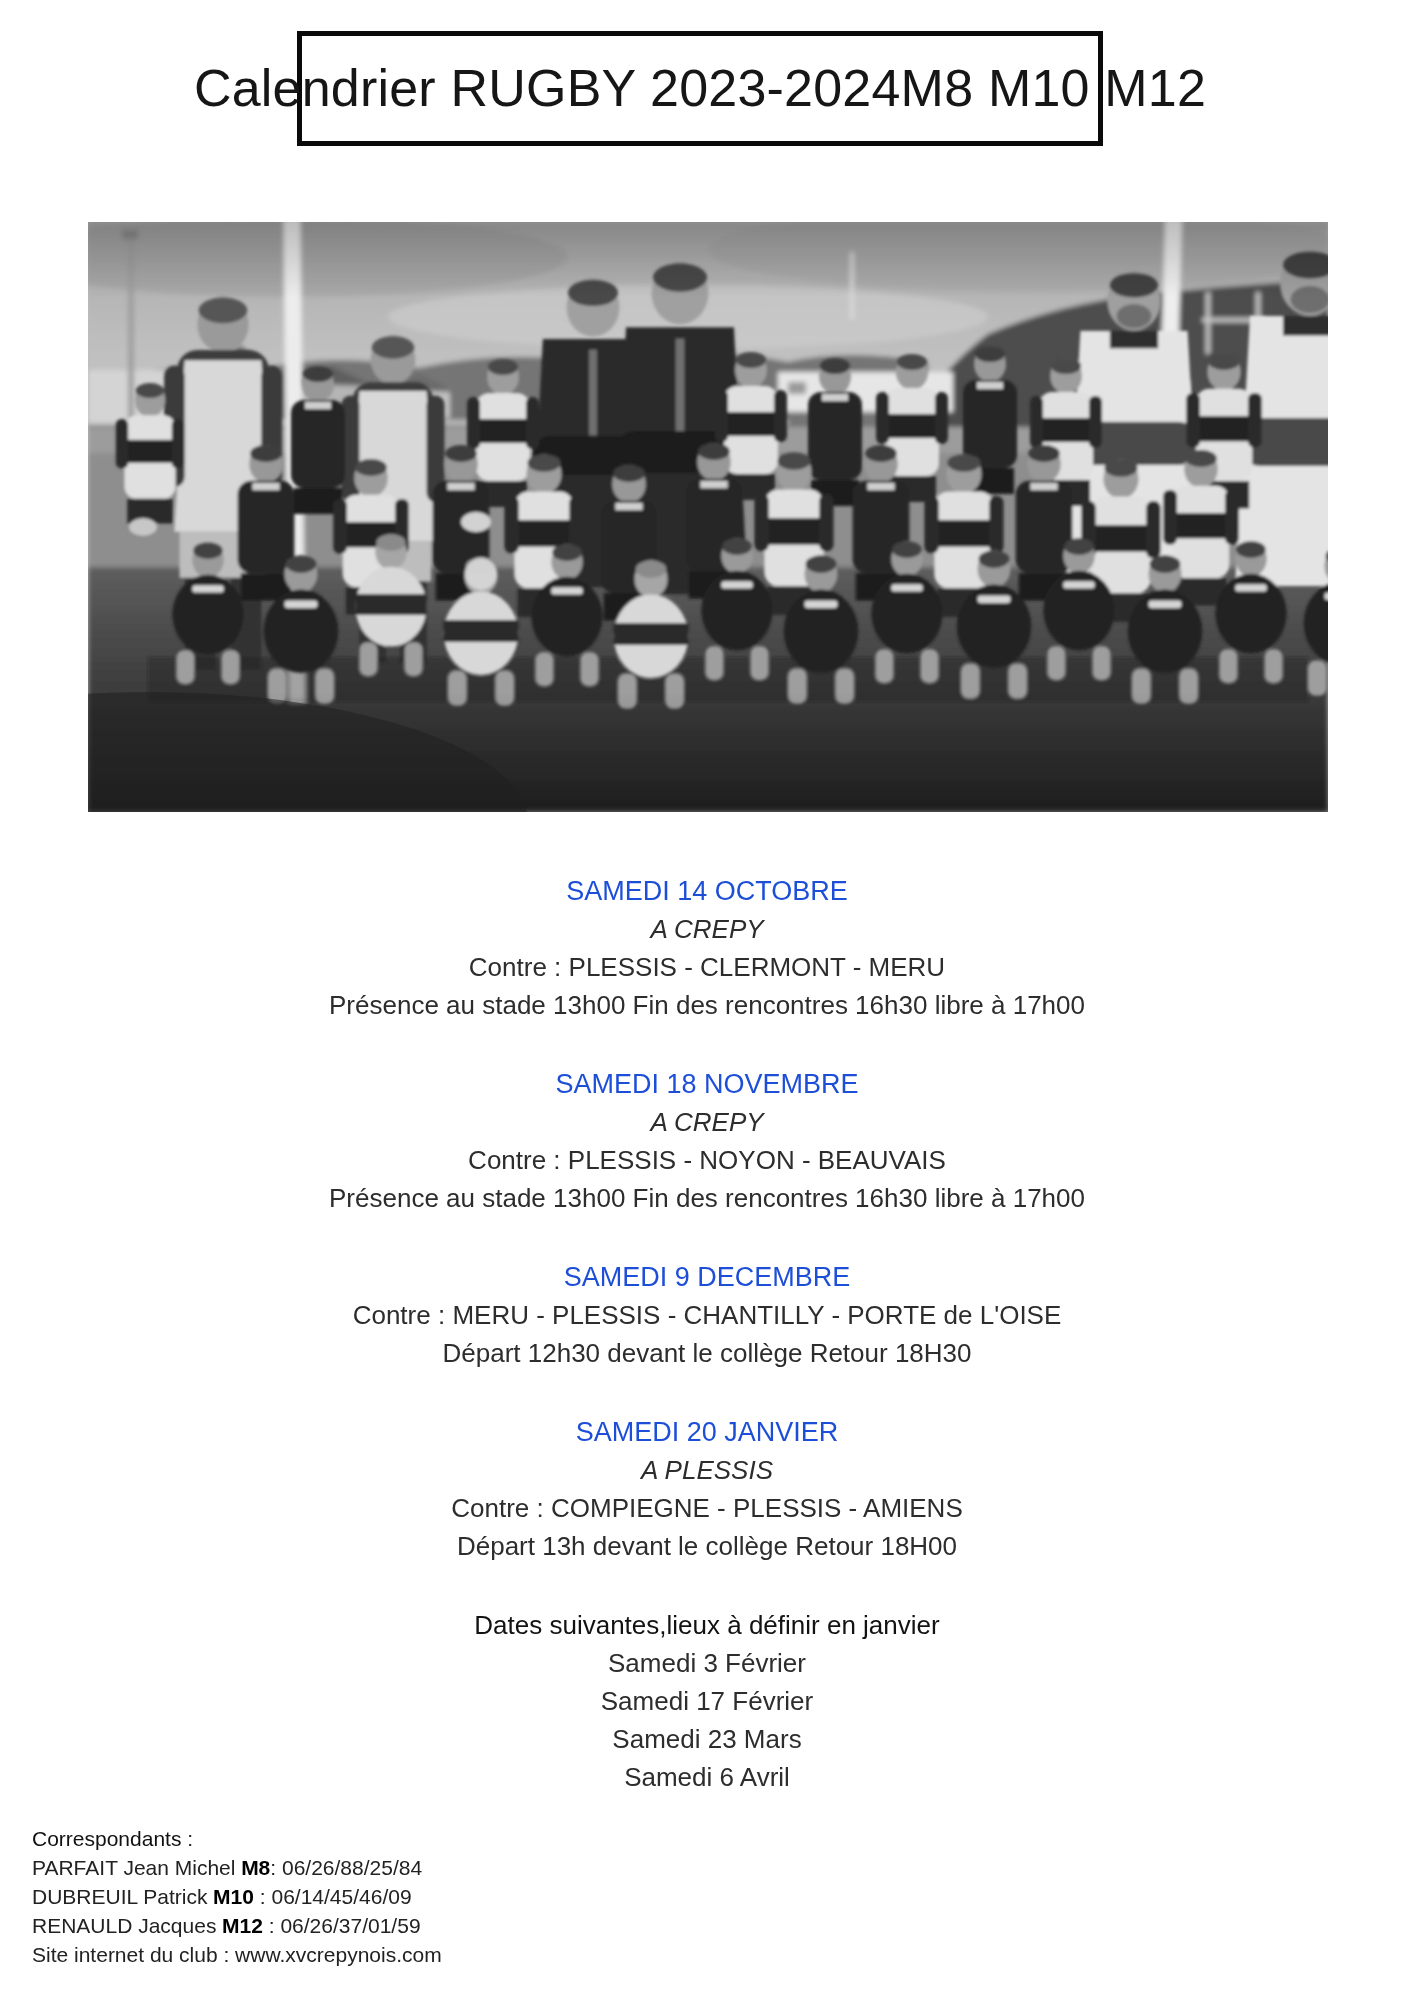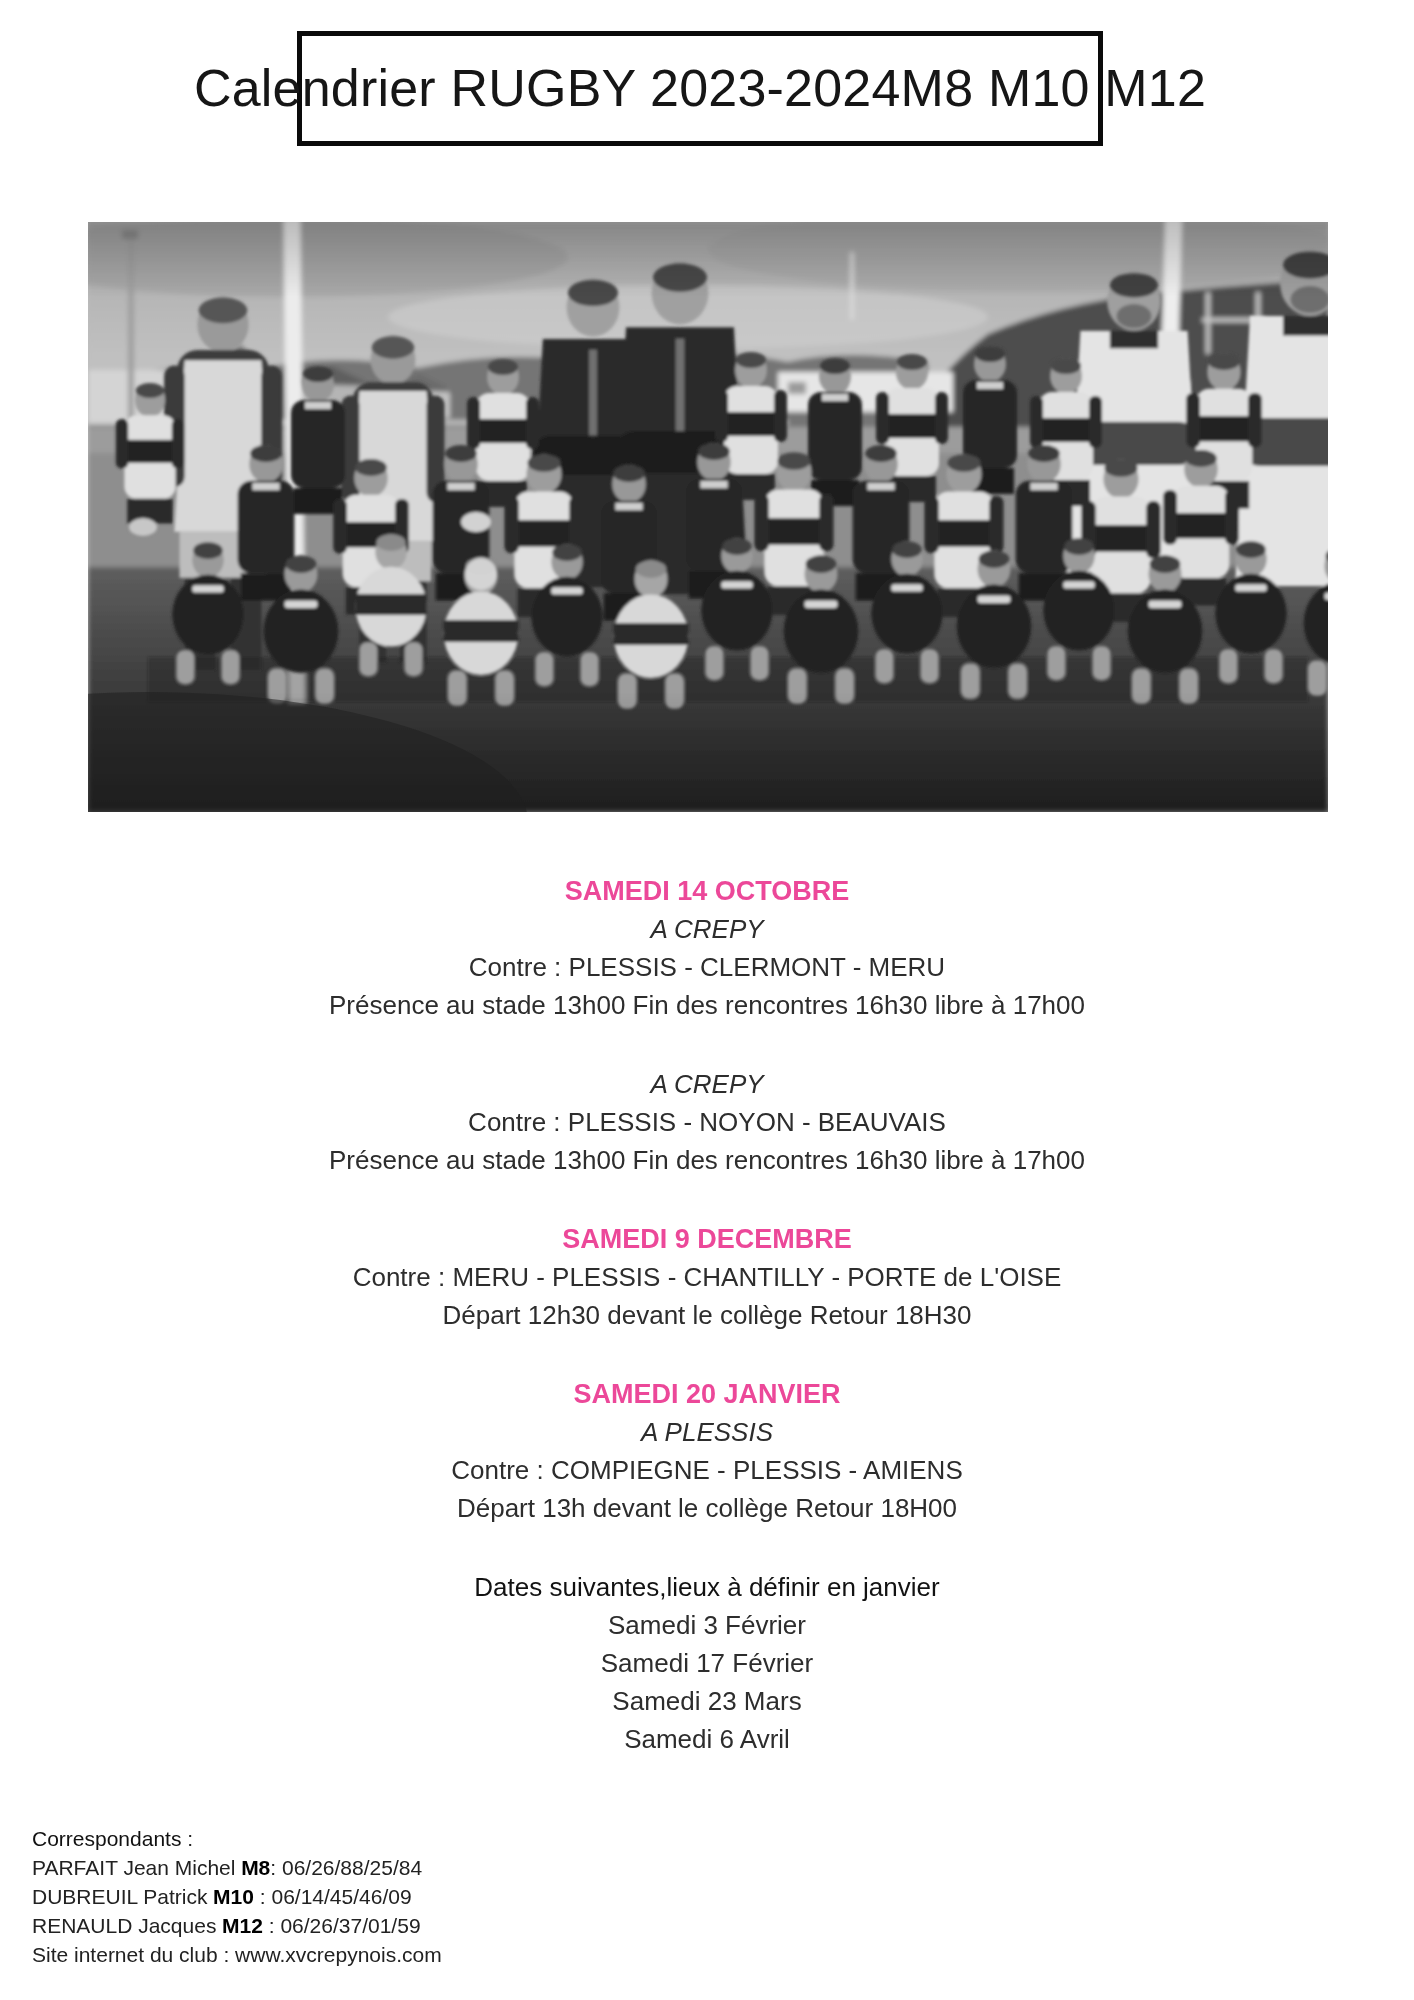--- a/index.html
+++ b/index.html
@@ -21,21 +21,21 @@
     position:absolute; left:88px; top:222px; width:1240px; height:590px;
     overflow:hidden; background:#bdbdbd;
   }
   .photo svg { display:block; width:1240px; height:590px; }
   
   .schedule {
     position:absolute; left:0; top:872px; width:1414px;
     text-align:center; font-size:26px; line-height:38px; color:#2d2d2d;
   }
   .sec + .sec { margin-top:41px; }
-  .sec-heading { font-size:27px; font-weight:700; color:#ec4899; }
+  .sec-heading { font-size:27px; font-weight:400; color:#1d4ed8; }
   .sec-venue { font-style:italic; }
   .following-heading { font-size:26px; font-weight:400; color:#121212; }
   
   .correspondents {
     position:absolute; left:32px; top:1824px;
     font-size:21px; line-height:29px; color:#222; text-align:left;
   }
   .corr-label { font-weight:400; color:#111; }
   .cat { font-weight:700; color:#000000; margin-left:0.27em; }
 </style>
@@ -240,20 +240,21 @@
   <div class="schedule">
 
     <div class="sec">
       <div class="sec-heading">SAMEDI 14 OCTOBRE</div>
       <div class="sec-venue">A CREPY</div>
       <div class="sec-line">Contre : PLESSIS - CLERMONT - MERU</div>
       <div class="sec-line">Présence au stade 13h00 Fin des rencontres 16h30 libre à 17h00</div>
     </div>
 
     <div class="sec">
+      <div class="sec-heading">SAMEDI 18 NOVEMBRE</div>
       <div class="sec-venue">A CREPY</div>
       <div class="sec-line">Contre : PLESSIS - NOYON - BEAUVAIS</div>
       <div class="sec-line">Présence au stade 13h00 Fin des rencontres 16h30 libre à 17h00</div>
     </div>
 
     <div class="sec">
       <div class="sec-heading">SAMEDI 9 DECEMBRE</div>
       <div class="sec-line">Contre : MERU - PLESSIS - CHANTILLY - PORTE de L'OISE</div>
       <div class="sec-line">Départ 12h30 devant le collège Retour 18H30</div>
     </div>

